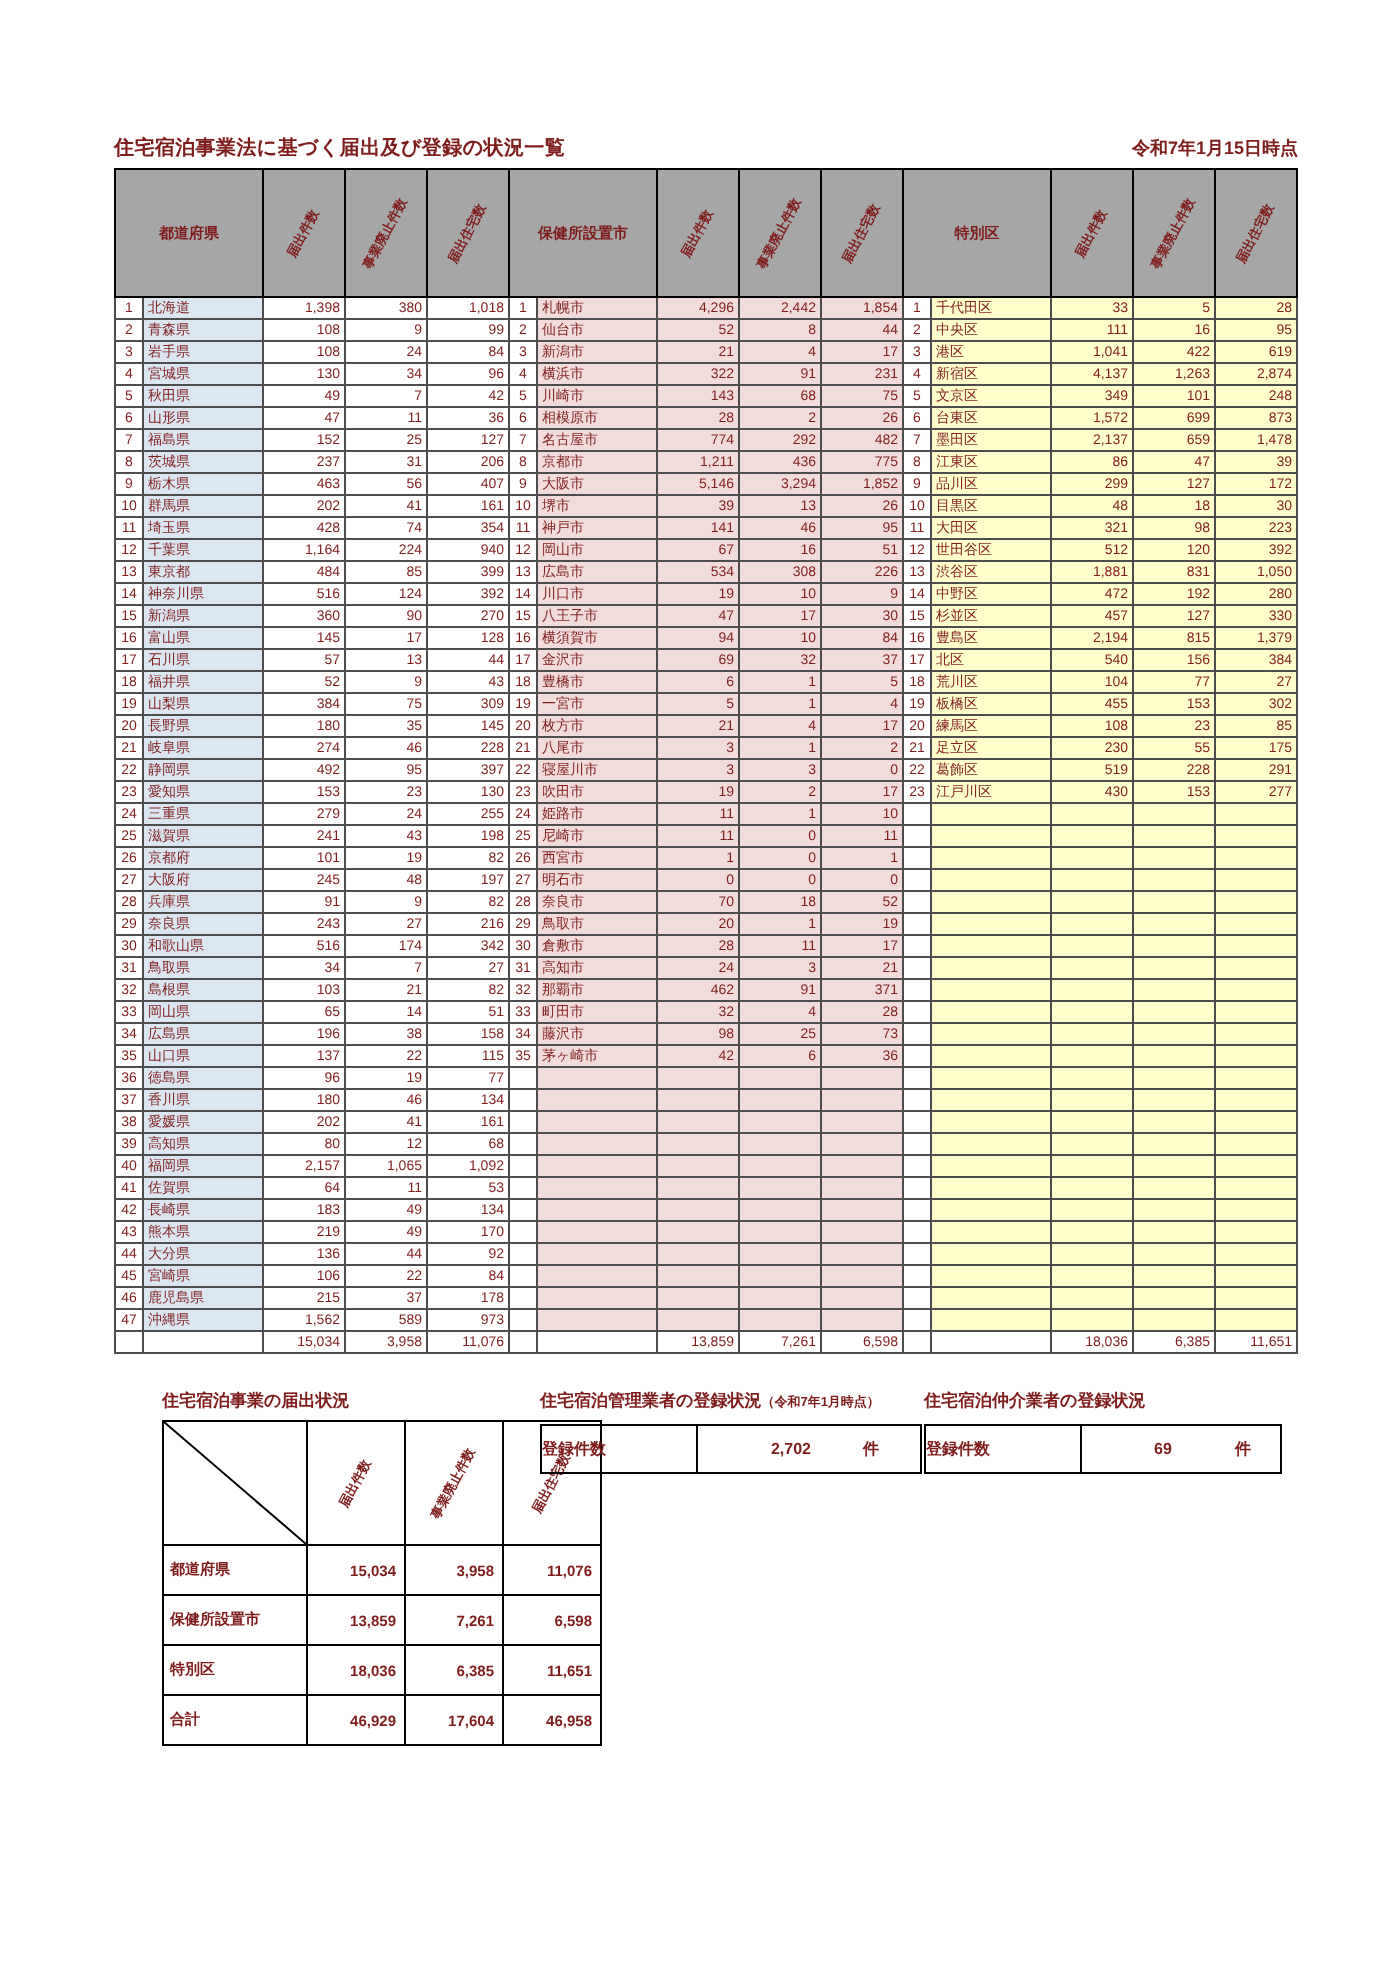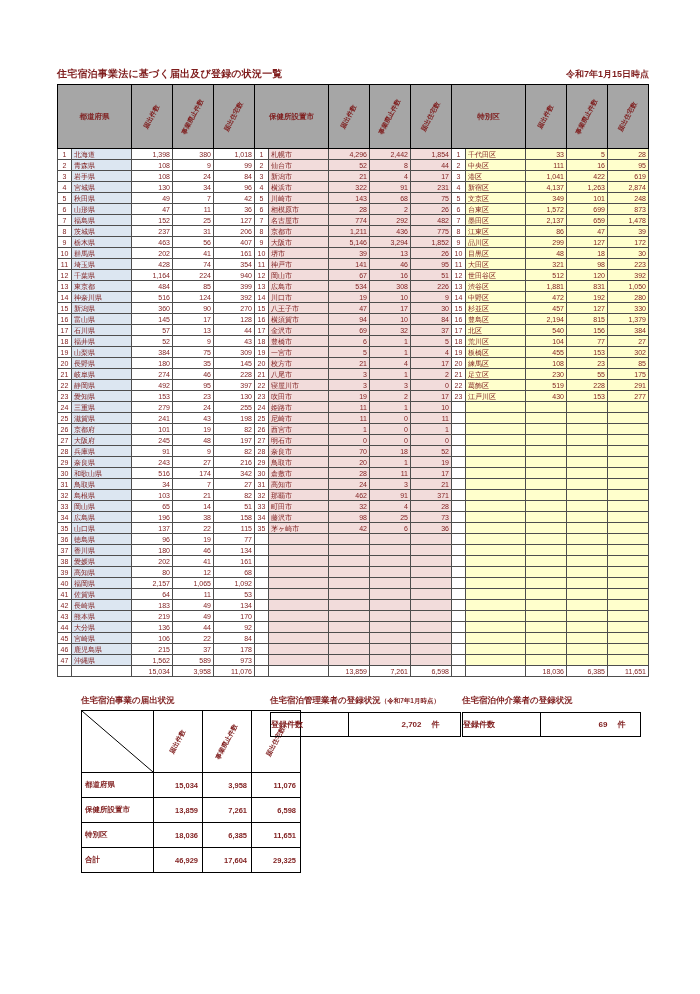--- a/index.html
+++ b/index.html
@@ -54,21 +54,21 @@
   th.diag svg { position:absolute; inset:0; width:100%; height:100%; display:block; }
 
   .blk-mgmt   { position:absolute; left:270px; top:695px; }
   .blk-agency { position:absolute; left:462px; top:695px; }
   .blk-tokku  { position:absolute; left:270px; top:793px; }
   table.box { border-collapse:collapse; margin-top:5px; border:1.2px solid #000; }
   .box td { border:1.2px solid #000; height:24px; font-size:8px; font-weight:bold;
     vertical-align:middle; }
   td.blabel { width:78px; text-align:left; }
   td.bvalue { text-align:center; }
-  td.bvalue .v { display:inline-block; min-width:52px; text-align:right; }
+  td.bvalue .v { display:inline-block; min-width:52px; text-align:center; }
   td.bvalue .u { display:inline-block; margin-left:10px; }
   .blk-mgmt td.bvalue { width:112px; }
   .blk-agency td.bvalue { width:100px; }
   .blk-tokku table.box { margin-left:16px; }
   td.tcell { width:170px; text-align:center; }
   td.tcell .tk-val  { display:inline-block; width:90px; text-align:center; }
   td.tcell .tk-unit { display:inline-block; width:55px; text-align:center; }
   .tokku-title2 { font-size:7.5px; font-weight:bold; }
 </style>
 </head>
@@ -996,21 +996,21 @@
           <tr>
             <td class="lbl">特別区</td>
             <td class="sval">18,036</td>
             <td class="sval">6,385</td>
             <td class="sval">11,651</td>
           </tr>
           <tr>
             <td class="lbl">合計</td>
             <td class="sval">46,929</td>
             <td class="sval">17,604</td>
-            <td class="sval">29,325</td>
+            <td class="sval">46,958</td>
           </tr>
         </tbody>
     </table>
   </div>
 
   <div class="blk-mgmt">
     <div class="blk-title">
       <span>住宅宿泊管理業者の登録状況</span><span class="note">（令和7年1月時点）</span>
     </div>
     <table class="box">

